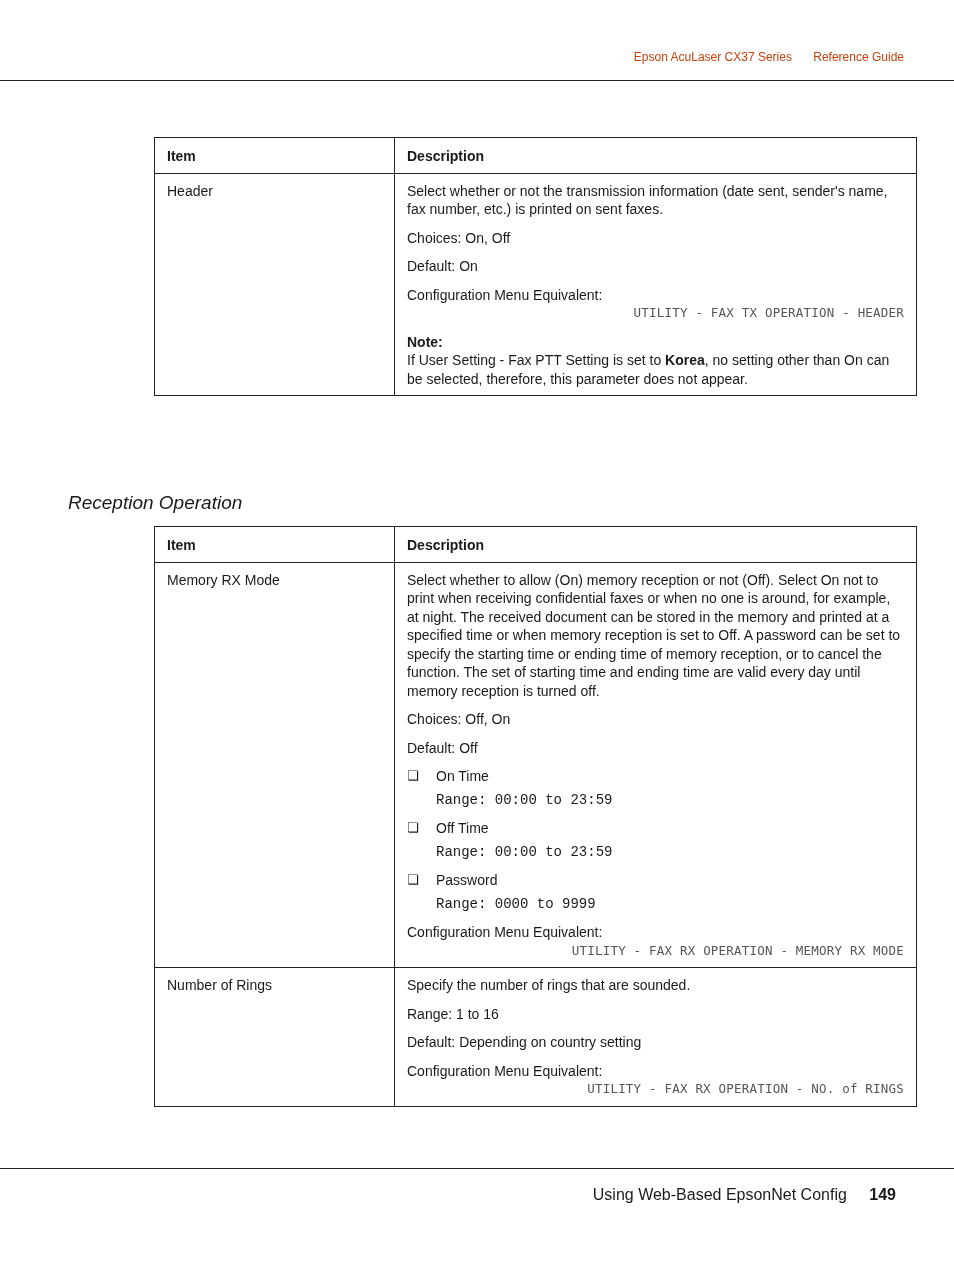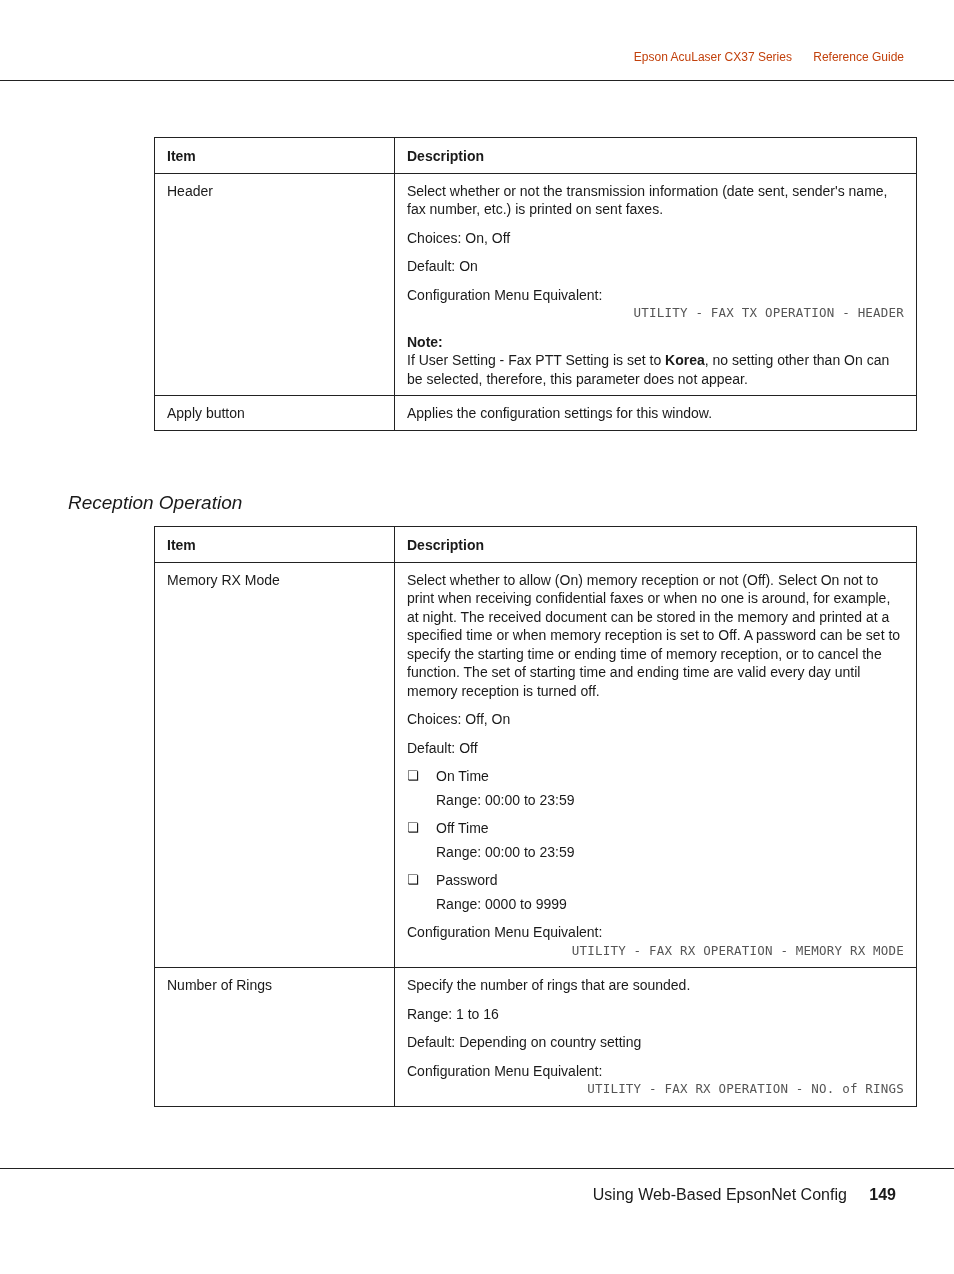--- a/index.html
+++ b/index.html
@@ -32,21 +32,21 @@
   table.ref th { font-weight: bold; padding-top: 9px; padding-bottom: 7px; }
   table.ref col.c1 { width: 240px; }
   .p { margin: 0 0 10px 0; }
   .p:last-child { margin-bottom: 0; }
   .mono {
     font-family: "DejaVu Sans Mono", "Liberation Mono", monospace;
     font-size: 12.5px; color: #555; letter-spacing: 0.2px; display: block; text-align: right;
   }
   .bullet-row { display: flex; margin: 0 0 5px 0; }
   .bullet-row .box { width: 29px; font-size: 13px; }
-  .sub { padding-left: 29px; margin: 0 0 10px 0; }
+  .sub { padding-left: 29px; margin: 0 0 10px 0; font-family: Liberation Mono, monospace; }
   .note-label { font-weight: bold; display: block; }
   b.strong { font-weight: bold; }
 
   .section-title {
     position: absolute; left: 68px; top: 492px;
     font-size: 19px; font-style: italic; color: #1a1a1a;
   }
 </style>
 </head>
 <body>
@@ -75,24 +75,20 @@
       <div class="p">Default: On</div>
       <div class="p">
         <span>Configuration Menu Equivalent:</span>
         <span class="mono">UTILITY - FAX TX OPERATION - HEADER</span>
       </div>
       <div class="p">
         <span class="note-label">Note:</span>
         <span>If User Setting - Fax PTT Setting is set to </span><b class="strong">Korea</b><span>, no setting other than On can be selected, therefore, this parameter does not appear.</span>
       </div>
     </td>
-  </tr>
-  <tr>
-    <td>Apply button</td>
-    <td>Applies the configuration settings for this window.</td>
   </tr>
 </tbody>
   </table>
 
 <div class="section-title">Reception Operation</div>
 
 <table class="ref" style="top:526px;">
   <colgroup>
       <col class="c1">
       <col>

